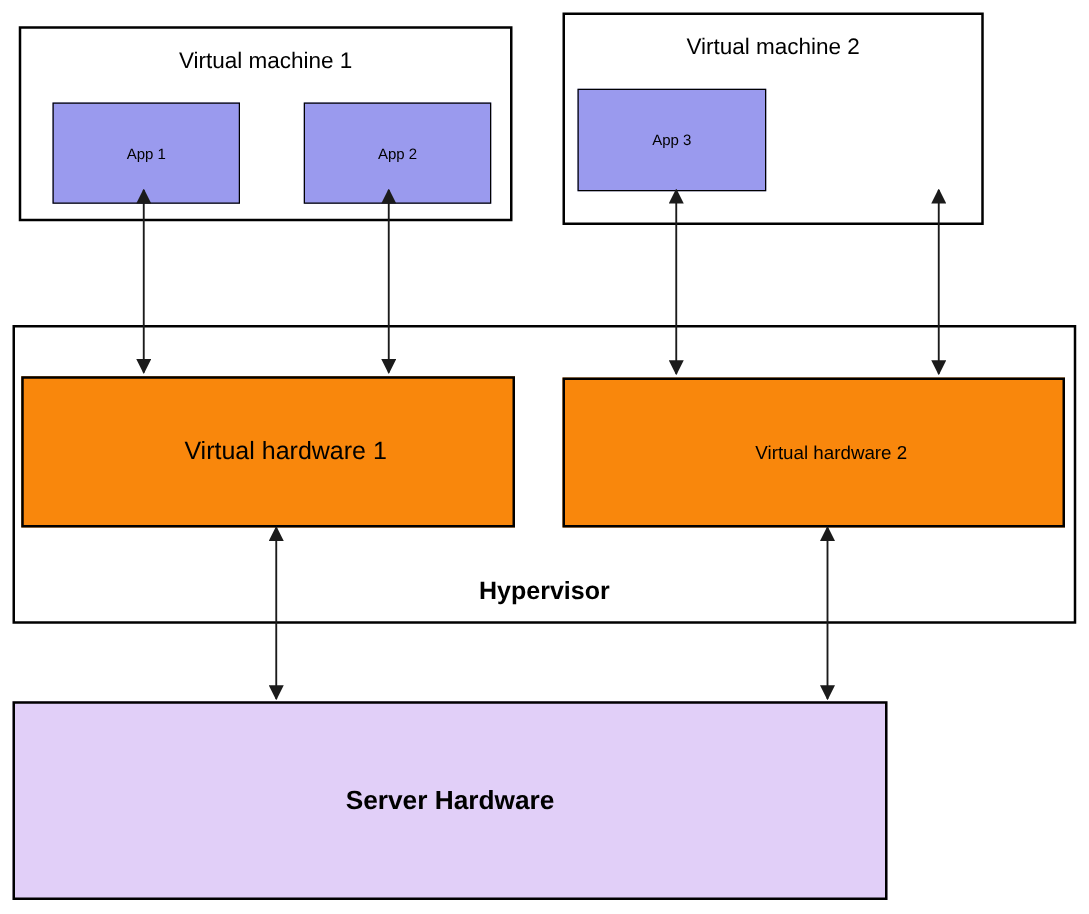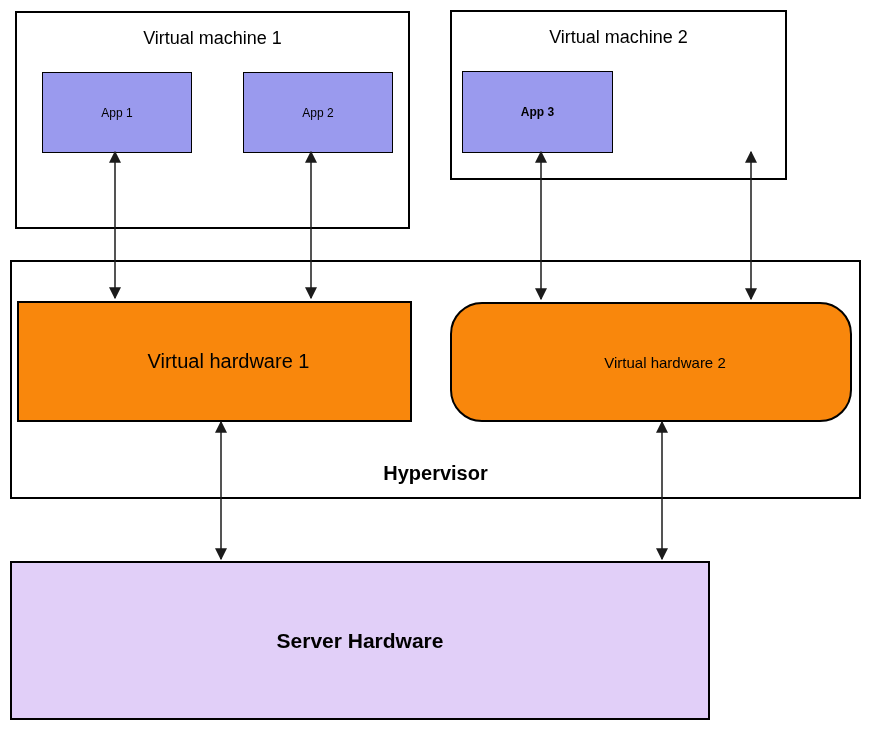--- a/index.html
+++ b/index.html
@@ -50,42 +50,42 @@
   .server-label{font-weight:bold;font-size:21px;color:var(--text);}
   svg.arrows{position:absolute;left:0;top:0;width:871px;height:731px;pointer-events:none;}
   svg.arrows line{stroke:var(--arrow);stroke-width:1.5;}
   svg.arrows .arrowhead{fill:var(--arrow);}
 </style>
 </head>
 <body>
 
 <div class="canvas">
 
-  <div class="abs vm-box" style="left:15px;top:11px;width:395px;height:218px;">
+  <div class="abs vm-box" style="left:15px;top:21px;width:395px;height:156px;">
     <div class="vm-title">Virtual machine 1</div>
     <div class="app-box" style="left:25px;top:59px;width:150px;height:81px;">
       <span>App 1</span>
     </div>
     <div class="app-box" style="left:226px;top:59px;width:150px;height:81px;">
       <span>App 2</span>
     </div>
   </div>
 
   <div class="abs vm-box" style="left:450px;top:10px;width:337px;height:170px;">
     <div class="vm-title">Virtual machine 2</div>
-    <div class="app-box" style="left:10px;top:59px;width:151px;height:82px;font-weight:bold;">
+    <div class="app-box" style="left:10px;top:59px;width:151px;height:82px;">
       <span>App 3</span>
     </div>
   </div>
 
   <div class="abs hyp-box" style="left:10px;top:260px;width:851px;height:239px;">
     <div class="vh-box vh1-label" style="left:5px;top:39px;width:395px;height:121px;">
       <span>Virtual hardware 1</span>
     </div>
-    <div class="vh-box vh2-label" style="left:438px;top:40px;width:402px;height:120px;border-radius:32px;">
+    <div class="vh-box vh2-label" style="left:438px;top:40px;width:402px;height:120px;">
       <span>Virtual hardware 2</span>
     </div>
     <div class="hyp-label">Hypervisor</div>
   </div>
 
   <div class="abs server-box" style="left:10px;top:561px;width:700px;height:159px;">
     <span class="server-label">Server Hardware</span>
   </div>
 
   <svg class="arrows" viewBox="0 0 871 731" xmlns="http://www.w3.org/2000/svg">

